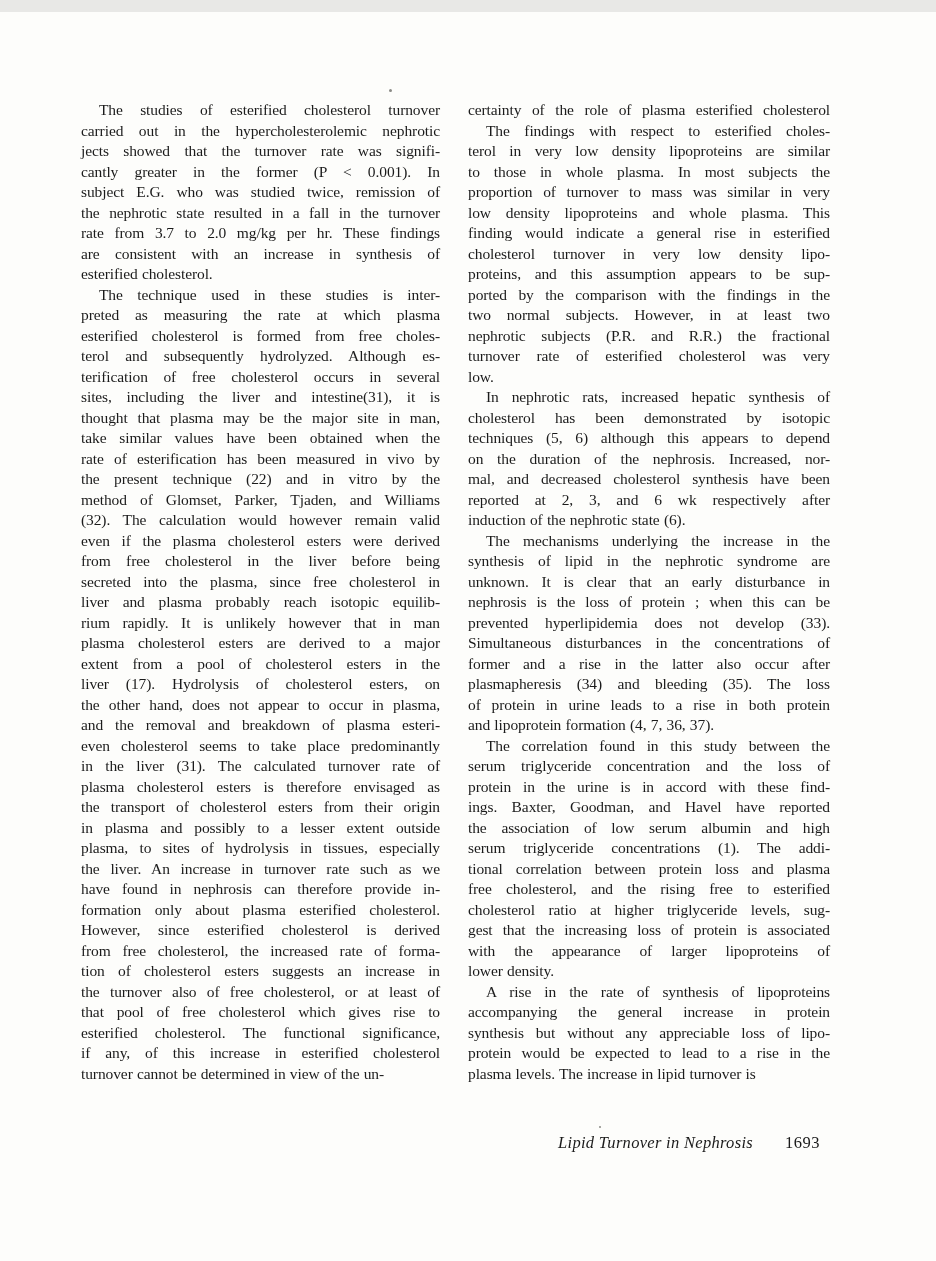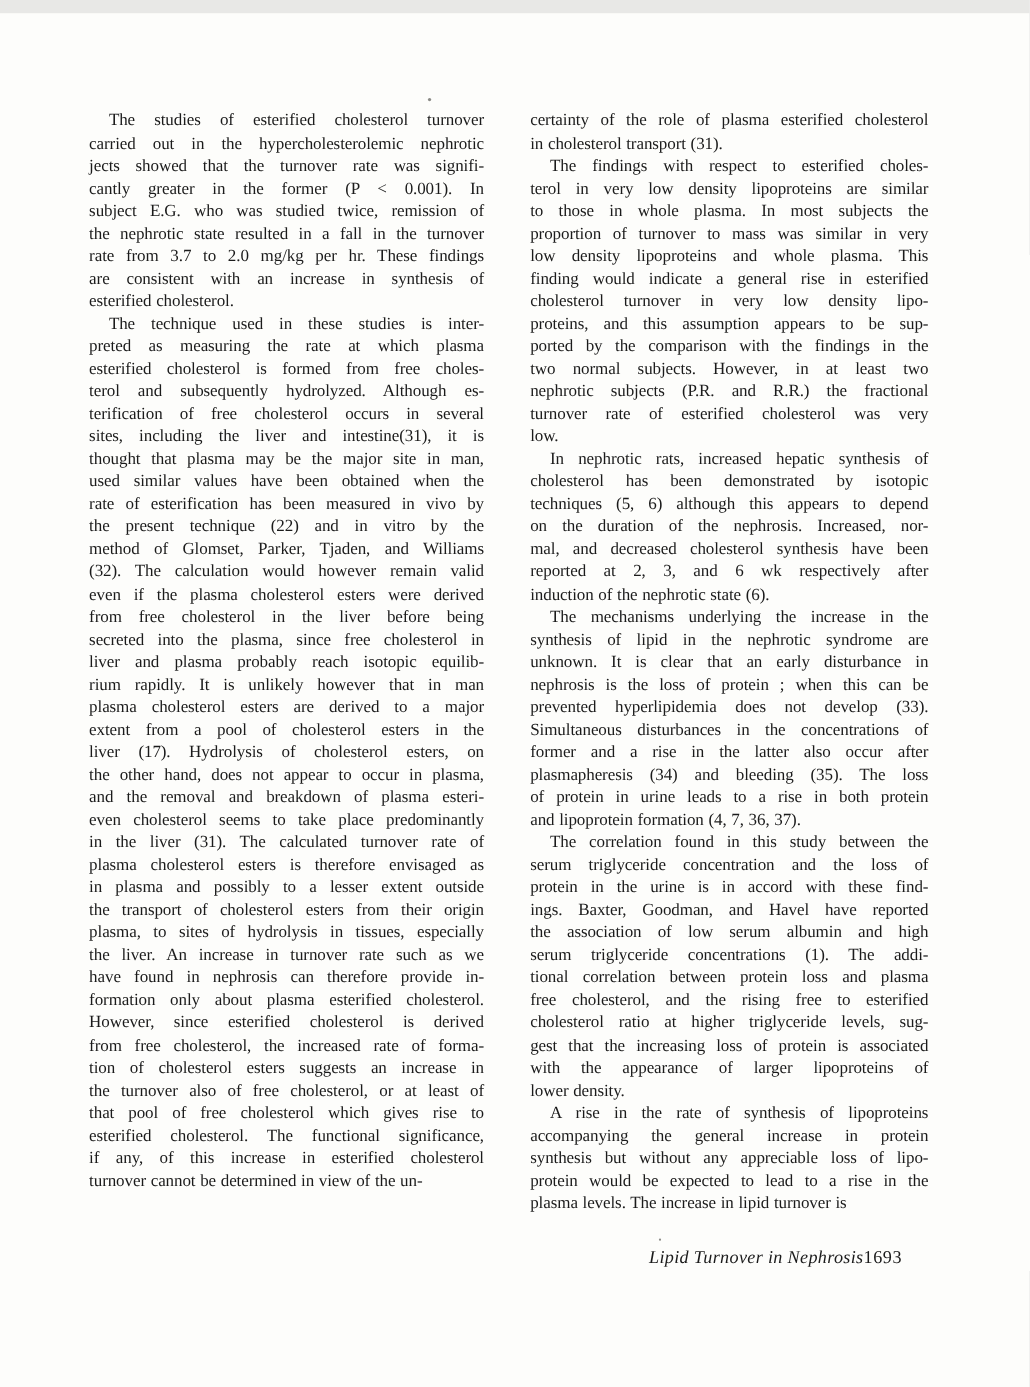--- a/index.html
+++ b/index.html
@@ -17,38 +17,39 @@
     font-family: "Liberation Serif", serif;
     color: #1b1b1b;
   }
   .column {
     position: absolute;
     top: 88px;
     font-size: 15.5px;
     line-height: 20.5px;
   }
   .column.left  { left: 81px;  width: 359px; }
-  .column.right { left: 482px; width: 362px; }
+  .column.right { left: 468px; width: 362px; }
   .para { margin: 0; padding: 0; }
   .line {
     text-align: justify;
     text-align-last: justify;
     letter-spacing: -0.1px;
     word-spacing: 0.5px;
   }
   .line.last { text-align-last: left; }
   .line.indent { text-indent: 18px; }
   .footer {
     position: absolute;
     top: 1121px;
     left: 458px;
     width: 362px;
     display: flex;
     justify-content: flex-end;
     align-items: baseline;
+    gap: 32px;
     font-size: 16.5px;
   }
   .running-title {
     font-style: italic;
     letter-spacing: 0.3px;
   }
   .page-number {
     font-style: normal;
     letter-spacing: 0.5px;
   }
@@ -80,58 +81,57 @@
         <div class="line last">esterified cholesterol.</div>
       </div>
       <div class="para">
         <div class="line indent">The technique used in these studies is inter-</div>
         <div class="line">preted as measuring the rate at which plasma</div>
         <div class="line">esterified cholesterol is formed from free choles-</div>
         <div class="line">terol and subsequently hydrolyzed. Although es-</div>
         <div class="line">terification of free cholesterol occurs in several</div>
         <div class="line">sites, including the liver and intestine(31), it is</div>
         <div class="line">thought that plasma may be the major site in man,</div>
-        <div class="line">used similar values have been obtained when the</div>
+        <div class="line">take similar values have been obtained when the</div>
         <div class="line">rate of esterification has been measured in vivo by</div>
         <div class="line">the present technique (22) and in vitro by the</div>
         <div class="line">method of Glomset, Parker, Tjaden, and Williams</div>
         <div class="line">(32). The calculation would however remain valid</div>
         <div class="line">even if the plasma cholesterol esters were derived</div>
         <div class="line">from free cholesterol in the liver before being</div>
         <div class="line">secreted into the plasma, since free cholesterol in</div>
         <div class="line">liver and plasma probably reach isotopic equilib-</div>
         <div class="line">rium rapidly. It is unlikely however that in man</div>
         <div class="line">plasma cholesterol esters are derived to a major</div>
         <div class="line">extent from a pool of cholesterol esters in the</div>
         <div class="line">liver (17). Hydrolysis of cholesterol esters, on</div>
         <div class="line">the other hand, does not appear to occur in plasma,</div>
         <div class="line">and the removal and breakdown of plasma esteri-</div>
         <div class="line">even cholesterol seems to take place predominantly</div>
         <div class="line">in the liver (31). The calculated turnover rate of</div>
         <div class="line">plasma cholesterol esters is therefore envisaged as</div>
+        <div class="line">the transport of cholesterol esters from their origin</div>
         <div class="line">in plasma and possibly to a lesser extent outside</div>
-        <div class="line">the transport of cholesterol esters from their origin</div>
         <div class="line">plasma, to sites of hydrolysis in tissues, especially</div>
         <div class="line">the liver. An increase in turnover rate such as we</div>
         <div class="line">have found in nephrosis can therefore provide in-</div>
         <div class="line">formation only about plasma esterified cholesterol.</div>
         <div class="line">However, since esterified cholesterol is derived</div>
         <div class="line">from free cholesterol, the increased rate of forma-</div>
         <div class="line">tion of cholesterol esters suggests an increase in</div>
         <div class="line">the turnover also of free cholesterol, or at least of</div>
         <div class="line">that pool of free cholesterol which gives rise to</div>
         <div class="line">esterified cholesterol. The functional significance,</div>
         <div class="line">if any, of this increase in esterified cholesterol</div>
         <div class="line last">turnover cannot be determined in view of the un-</div>
       </div>
     </div>
   <div class="column right" id="col-right">
       <div class="para">
         <div class="line">certainty of the role of plasma esterified cholesterol</div>
-        <div class="line last">in cholesterol transport (31).</div>
       </div>
       <div class="para">
         <div class="line indent">The findings with respect to esterified choles-</div>
         <div class="line">terol in very low density lipoproteins are similar</div>
         <div class="line">to those in whole plasma. In most subjects the</div>
         <div class="line">proportion of turnover to mass was similar in very</div>
         <div class="line">low density lipoproteins and whole plasma. This</div>
         <div class="line">finding would indicate a general rise in esterified</div>
         <div class="line">cholesterol turnover in very low density lipo-</div>
         <div class="line">proteins, and this assumption appears to be sup-</div>

